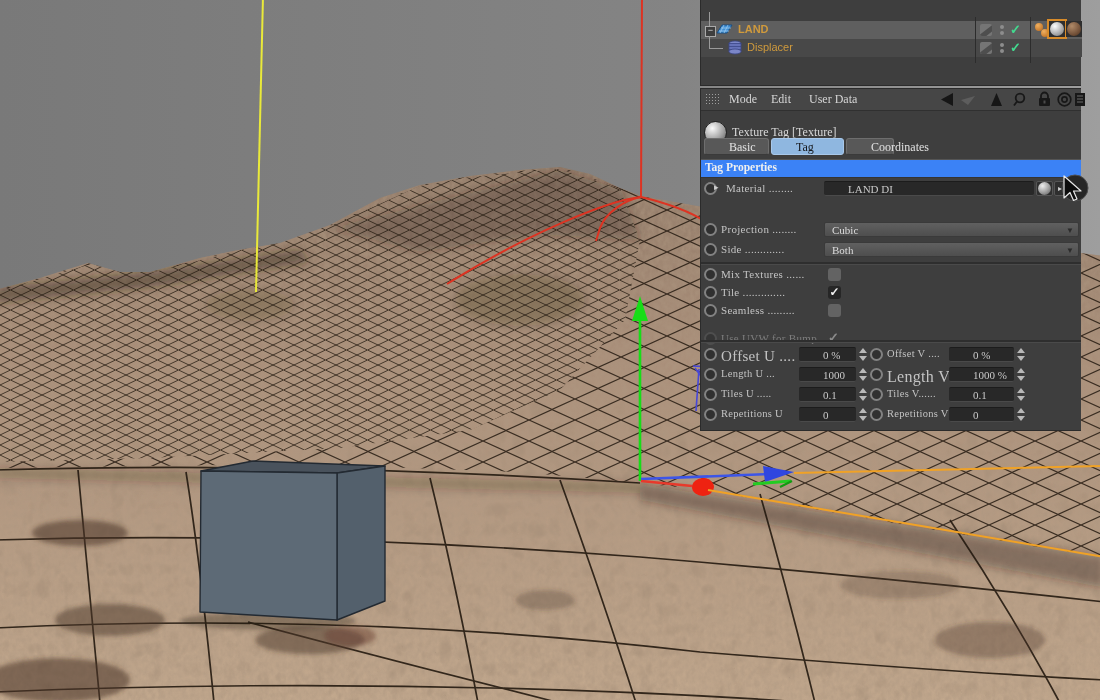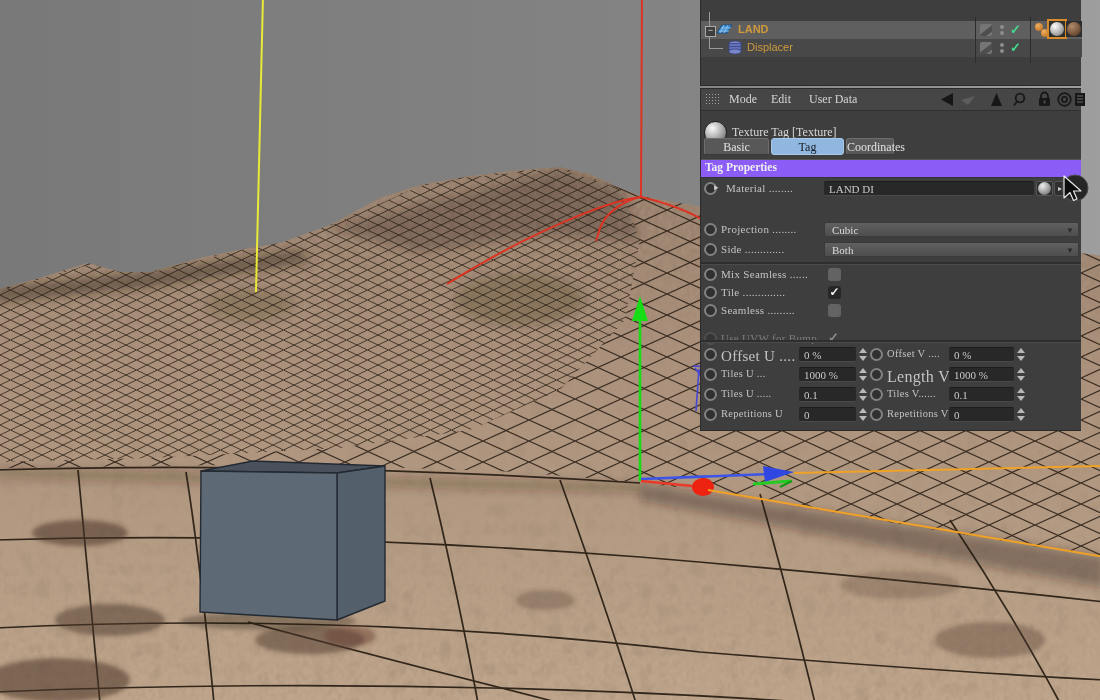--- a/index.html
+++ b/index.html
@@ -33,35 +33,35 @@
   #am-menubar{position:absolute;left:0;top:0;width:100%;height:21px;background:#464646;border-bottom:1px solid #303030;}
   .menu-item{position:absolute;top:3px;font-size:12px;color:#d6d6d6;}
   #grid-icon{position:absolute;left:4px;top:4px;width:15px;height:13px;
      background-image:radial-gradient(#9f9f9f 34%,transparent 36%);background-size:3px 3px;}
   .mb-icon{position:absolute;top:2px;width:17px;height:17px;}
   
   #am-title-row{position:absolute;left:0;top:22px;width:100%;height:26px;margin-top:8px;}
   #texture-tag-ball{position:absolute;left:3px;top:2px;width:21px;height:21px;border-radius:50%;
      background:radial-gradient(circle at 35% 30%,#fafafa,#9c9c9c 60%,#4f4f4f);border:1px solid #222;}
   #am-title{position:absolute;left:31px;top:6px;font-size:12px;color:#d8d8d8;}
-  .tab{position:absolute;top:49px;height:17px;border-radius:3px;font-size:12px;text-align:center;line-height:17px;
-       background:#585858;border:1px solid #6e6e6e;border-bottom-color:#3a3a3a;color:#e2e2e2;box-sizing:border-box;}
+  .tab{position:absolute;top:49px;height:17px;border-radius:3px;font-size:12px;line-height:17px;
+       background:#585858;border:1px solid #6e6e6e;border-bottom-color:#3a3a3a;color:#e2e2e2;box-sizing:border-box;padding-left:24px;}
   .tab-active{background:#8fb7e0;border-color:#a8c8ea;color:#16181c;}
-  #section-bar{position:absolute;left:0;top:70px;width:100%;height:17px;background:#8b5cf6;border-top:1px solid #555;border-bottom:1px solid #343434;}
+  #section-bar{position:absolute;left:0;top:70px;width:100%;height:17px;background:#3b82f6;border-top:1px solid #555;border-bottom:1px solid #343434;}
   #section-title{position:absolute;left:4px;top:1px;font-size:11.5px;font-weight:bold;color:#efefef;}
   
   .prow{position:absolute;left:0;width:100%;height:17px;}
   .kf-circle{position:absolute;left:3px;top:2px;width:9px;height:9px;border-radius:50%;
              border:2px solid #828282;background:#303030;}
   .kf-disabled{border-color:#5a5a5a;opacity:.6;}
   .plabel{position:absolute;left:20px;top:2px;font-size:11px;color:#c3c3c3;white-space:nowrap;letter-spacing:.3px;}
   .plabel-disabled{color:#7d7d7d;}
   .mat-expand{position:absolute;left:13px;top:2px;font-size:9px;color:#cfcfcf;}
   .pfield{position:absolute;top:1px;height:15px;background:#282828;border-top:1px solid #1c1c1c;border-bottom:1px solid #4a4a4a;
-          border-radius:2px;font-size:11px;color:#c9c9c9;line-height:15px;padding-left:5px;box-sizing:border-box;}
+          border-radius:2px;font-size:11px;color:#c9c9c9;line-height:15px;padding-left:24px;box-sizing:border-box;}
   .pdrop{position:absolute;top:1px;height:15px;background:linear-gradient(#606060,#4e4e4e);border-radius:2px;
          font-size:11px;color:#dcdcdc;line-height:15px;padding-left:7px;box-sizing:border-box;border:1px solid #3a3a3a;}
   .drop-arrow{position:absolute;right:4px;top:0;font-size:8px;color:#2b2b2b;line-height:15px;}
   .checkbox{position:absolute;top:2px;width:13px;height:13px;border-radius:3px;background:#636363;}
   .checkbox-checked{background:#262626;color:#f2f2f2;font-size:12px;font-weight:bold;line-height:13px;text-align:center;}
   .check-plain{position:absolute;top:0px;font-size:13px;font-weight:bold;color:#8a8a8a;}
   .spinner{position:absolute;top:2px;width:9px;height:13px;}
   .spinner:before,.spinner:after{content:"";position:absolute;left:1px;border-left:4px solid transparent;border-right:4px solid transparent;}
   .spinner:before{top:0;border-bottom:5px solid #b8b8b8;}
   .spinner:after{bottom:0;border-top:5px solid #b8b8b8;}
@@ -333,21 +333,21 @@
     <div class="pdrop" style="left:123px;width:255px;">
       <span>Both</span>
       <span class="drop-arrow">▼</span>
     </div>
   </div>
 
   <div class="hsep" style="top:173px;"></div>
 
   <div class="prow" style="top:177px;">
     <div class="kf-circle"></div>
-    <div class="plabel">Mix Seamless ......</div>
+    <div class="plabel">Mix Textures ......</div>
     <div class="checkbox" style="left:127px;"></div>
   </div>
   <div class="prow" style="top:195px;">
     <div class="kf-circle"></div>
     <div class="plabel">Tile ..............</div>
     <div class="checkbox checkbox-checked" style="left:127px;">✓</div>
   </div>
   <div class="prow" style="top:213px;">
     <div class="kf-circle"></div>
     <div class="plabel">Seamless .........</div>
@@ -366,21 +366,21 @@
     <div class="plabel" style="font-size:15px;">Offset U ....</div>
     <div class="pfield" style="left:98px;width:57px;">0 %</div>
     <div class="spinner" style="left:157px;"></div>
     <div class="kf-circle" style="left:169px;"></div>
     <div class="plabel" style="left:186px;font-size:10.5px;text-align:center;">Offset V ....</div>
     <div class="pfield" style="left:248px;width:65px;">0 %</div>
     <div class="spinner" style="left:315px;"></div>
   </div>
   <div class="prow" style="top:277px;">
     <div class="kf-circle"></div>
-    <div class="plabel" style="font-size:10.5px;">Tiles U ...</div>
+    <div class="plabel" style="font-size:10.5px;">Length U ...</div>
     <div class="pfield" style="left:98px;width:57px;">1000 %</div>
     <div class="spinner" style="left:157px;"></div>
     <div class="kf-circle" style="left:169px;"></div>
     <div class="plabel" style="left:186px;font-size:16px;">Length V ...</div>
     <div class="pfield" style="left:248px;width:65px;">1000 %</div>
     <div class="spinner" style="left:315px;"></div>
   </div>
   <div class="prow" style="top:297px;">
     <div class="kf-circle"></div>
     <div class="plabel" style="font-size:10.5px;">Tiles U .....</div>

